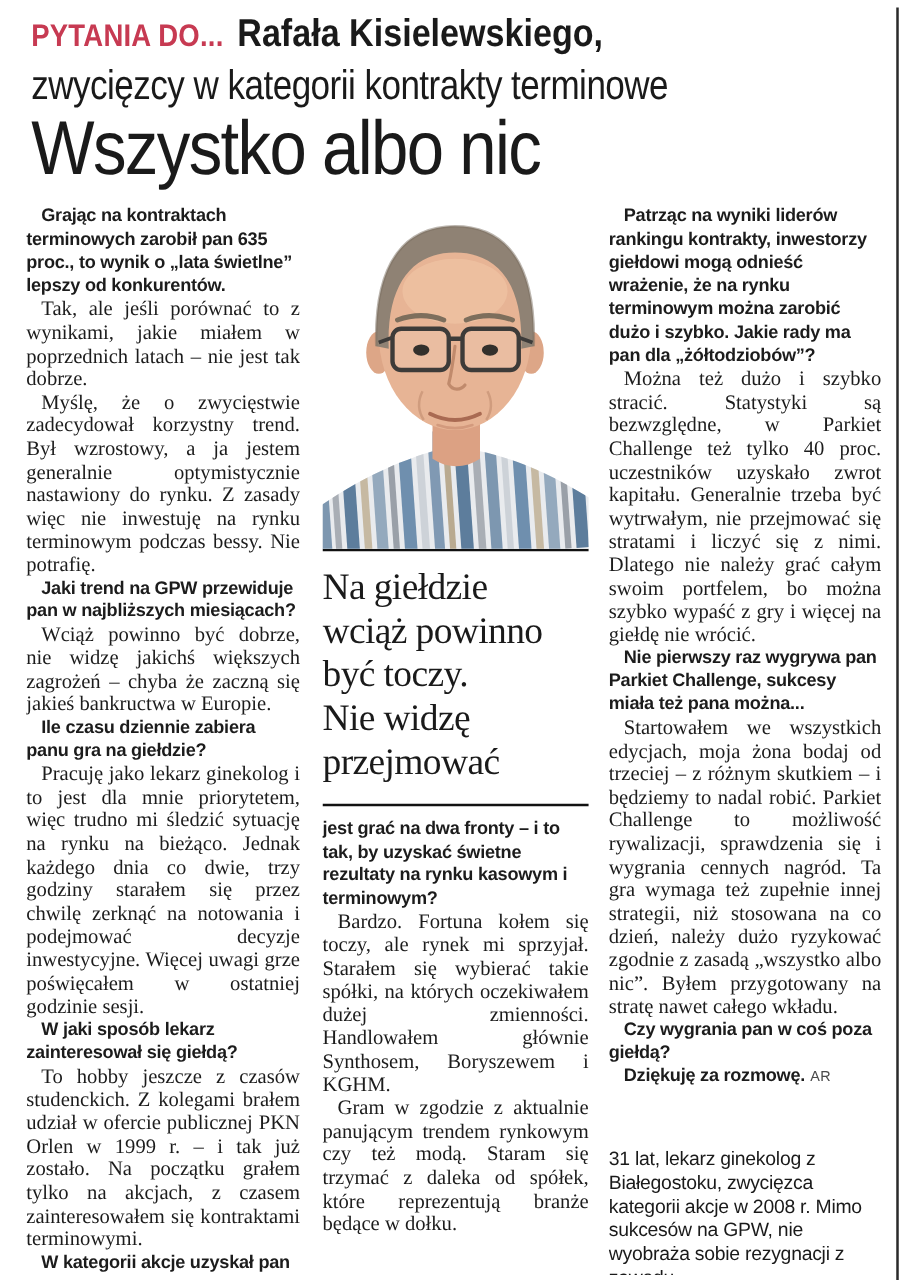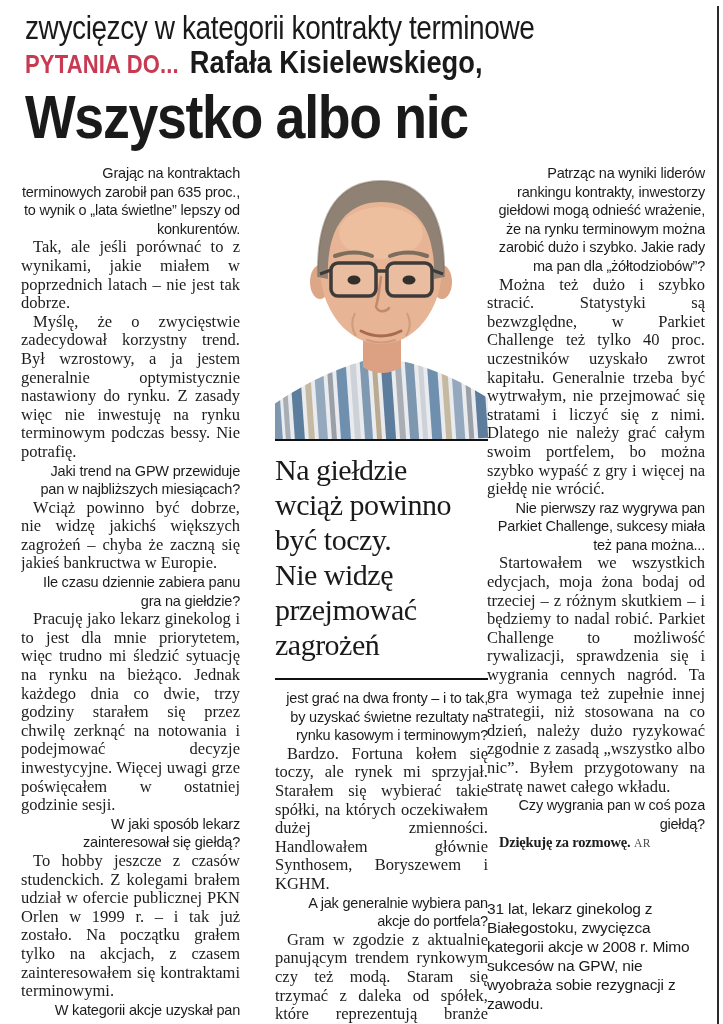--- a/index.html
+++ b/index.html
@@ -6,66 +6,66 @@
   #page{position:relative;width:723px;height:1024px;background:#fff;overflow:hidden;
         color:#1c1c1c;font-family:"Liberation Serif",serif;}
   
   #header{position:absolute;left:25px;top:10px;width:690px;}
   .condensed{display:inline-block;transform:scaleX(0.88);transform-origin:0 50%;white-space:nowrap;}
   #kicker-line{font-family:"Liberation Sans",sans-serif;font-weight:bold;line-height:34px;}
   #kicker-red{color:#c73a52;font-size:25px;letter-spacing:0.2px;}
   #kicker-name{color:#1a1a1a;font-size:31px;margin-left:8px;}
   #subtitle{font-family:"Liberation Sans",sans-serif;font-weight:400;font-size:33px;
             line-height:36px;color:#1a1a1a;letter-spacing:-0.5px;}
-  #headline{font-family:"Liberation Sans",sans-serif;font-weight:700;font-size:61px;
+  #headline{font-family:"Liberation Sans",sans-serif;font-weight:400;font-size:61px;
             line-height:62px;color:#1a1a1a;letter-spacing:-1.5px;margin-top:1px;}
   
   .col{position:absolute;top:164px;width:219px;height:856px;overflow:hidden;}
   #col1{left:21px;}
-  #col2{left:275px;top:155px;width:213px;height:869px;}
+  #col2{left:258px;top:155px;width:213px;height:869px;}
   #col3{left:487px;width:218px;}
   p{margin:0;}
   .a{font-family:"Liberation Serif",serif;font-size:16.5px;line-height:18.6px;
      text-align:justify;text-indent:12px;hyphens:auto;-webkit-hyphens:auto;}
-  .q{font-family:"Liberation Sans",sans-serif;font-weight:normal;font-size:14.5px;
-     line-height:18.6px;text-align:right;text-indent:12px;letter-spacing:-0.2px;
+  .q{font-family:"Liberation Sans",sans-serif;font-weight:bold;font-size:14.5px;
+     line-height:18.6px;text-align:left;text-indent:12px;letter-spacing:-0.2px;
      hyphens:auto;-webkit-hyphens:auto;}
   .q.cont{text-indent:0;}
   
   #photo{width:213px;height:284px;background:#fff;}
   
   #quote{border-top:2px solid #111;border-bottom:2px solid #111;
          padding:11px 0 16px 0;margin:0 0 9px 0;
          font-family:"Liberation Serif",serif;font-size:30px;line-height:35px;
          color:#1a1a1a;letter-spacing:-0.5px;}
   #quote span{display:block;}
   
-  .closing{font-family:Liberation Serif, serif;font-size:14.5px;line-height:18.6px;
+  .closing{font-family:Liberation Sans, sans-serif;font-size:14.5px;line-height:18.6px;
            text-indent:12px;}
   .closing .bold{font-weight:bold;letter-spacing:-0.2px;}
   .closing .initials{font-size:11.5px;color:#4a4a4a;letter-spacing:0.5px;}
   #bio{margin-top:46px;font-family:"Liberation Sans",sans-serif;font-size:15.5px;
        line-height:19px;letter-spacing:-0.2px;text-align:left;color:#1a1a1a;}
   
   #right-rule{position:absolute;left:717px;top:6px;width:2px;height:1018px;background:#2a2a2a;}
 </style>
 </head>
 <body>
 
 <div id="page">
 
   <div id="header">
-    <div id="subtitle">
-      <span class="condensed" style="transform:scaleX(0.85);">zwycięzcy w kategorii kontrakty terminowe</span>
-    </div>
     <div id="kicker-line">
       <span class="condensed">
         <span id="kicker-red">PYTANIA DO...</span>
         <span id="kicker-name">Rafała Kisielewskiego,</span>
       </span>
+    </div>
+    <div id="subtitle">
+      <span class="condensed" style="transform:scaleX(0.85);">zwycięzcy w kategorii kontrakty terminowe</span>
     </div>
     <div id="headline">
       <span class="condensed">Wszystko albo nic</span>
     </div>
   </div>
 
   <div class="col" id="col1">
     <p class="q">Grając na kontraktach terminowych zarobił pan 635 proc., to wynik o „lata świetlne” lepszy od konkurentów.</p>
     <p class="a">Tak, ale jeśli porównać to z wynikami, jakie miałem w poprzednich latach – nie jest tak dobrze.</p>
     <p class="a">Myślę, że o zwycięstwie zadecydował korzystny trend. Był wzrostowy, a ja jestem generalnie optymistycznie nastawiony do rynku. Z zasady więc nie inwestuję na rynku terminowym podczas bessy. Nie potrafię.</p>
@@ -146,26 +146,24 @@
         <path d="M92,185 Q106,190 120,185" stroke="#d39a7d" stroke-width="2" fill="none" stroke-linecap="round"></path>
       </svg>
     </div>
 
     <div id="quote">
       <span>Na giełdzie</span>
       <span>wciąż powinno</span>
       <span>być toczy.</span>
       <span>Nie widzę</span>
       <span>przejmować</span>
-      <span>zagrożeń</span>
     </div>
 
     <p class="q cont">jest grać na dwa fronty – i to tak, by uzyskać świetne rezultaty na rynku kasowym i terminowym?</p>
     <p class="a">Bardzo. Fortuna kołem się toczy, ale rynek mi sprzyjał. Starałem się wybierać takie spółki, na których oczekiwałem dużej zmienności. Handlowałem głównie Synthosem, Boryszewem i KGHM.</p>
-    <p class="q">A jak generalnie wybiera pan akcje do portfela?</p>
     <p class="a">Gram w zgodzie z aktualnie panującym trendem rynkowym czy też modą. Staram się trzymać z daleka od spółek, które reprezentują branże będące w dołku.</p>
   </div>
 
   <div class="col" id="col3">
     <p class="q">Patrząc na wyniki liderów rankingu kontrakty, inwestorzy giełdowi mogą odnieść wrażenie, że na rynku terminowym można zarobić dużo i szybko. Jakie rady ma pan dla „żółtodziobów”?</p>
     <p class="a">Można też dużo i szybko stracić. Statystyki są bezwzględne, w Parkiet Challenge też tylko 40 proc. uczestników uzyskało zwrot kapitału. Generalnie trzeba być wytrwałym, nie przejmować się stratami i liczyć się z nimi. Dlatego nie należy grać całym swoim portfelem, bo można szybko wypaść z gry i więcej na giełdę nie wrócić.</p>
     <p class="q">Nie pierwszy raz wygrywa pan Parkiet Challenge, sukcesy miała też pana można...</p>
     <p class="a">Startowałem we wszystkich edycjach, moja żona bodaj od trzeciej – z różnym skutkiem – i będziemy to nadal robić. Parkiet Challenge to możliwość rywalizacji, sprawdzenia się i wygrania cennych nagród. Ta gra wymaga też zupełnie innej strategii, niż stosowana na co dzień, należy dużo ryzykować zgodnie z zasadą „wszystko albo nic”. Byłem przygotowany na stratę nawet całego wkładu.</p>
     <p class="q">Czy wygrania pan w coś poza giełdą?</p>
     <p class="closing">

